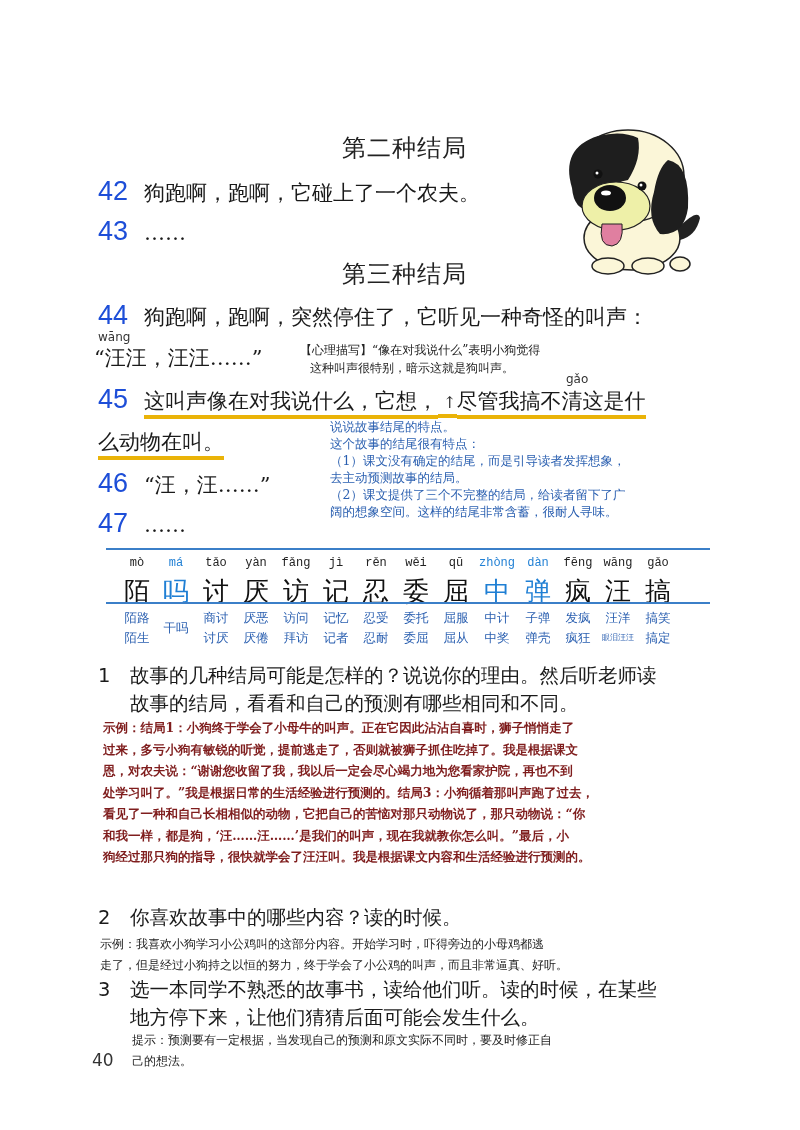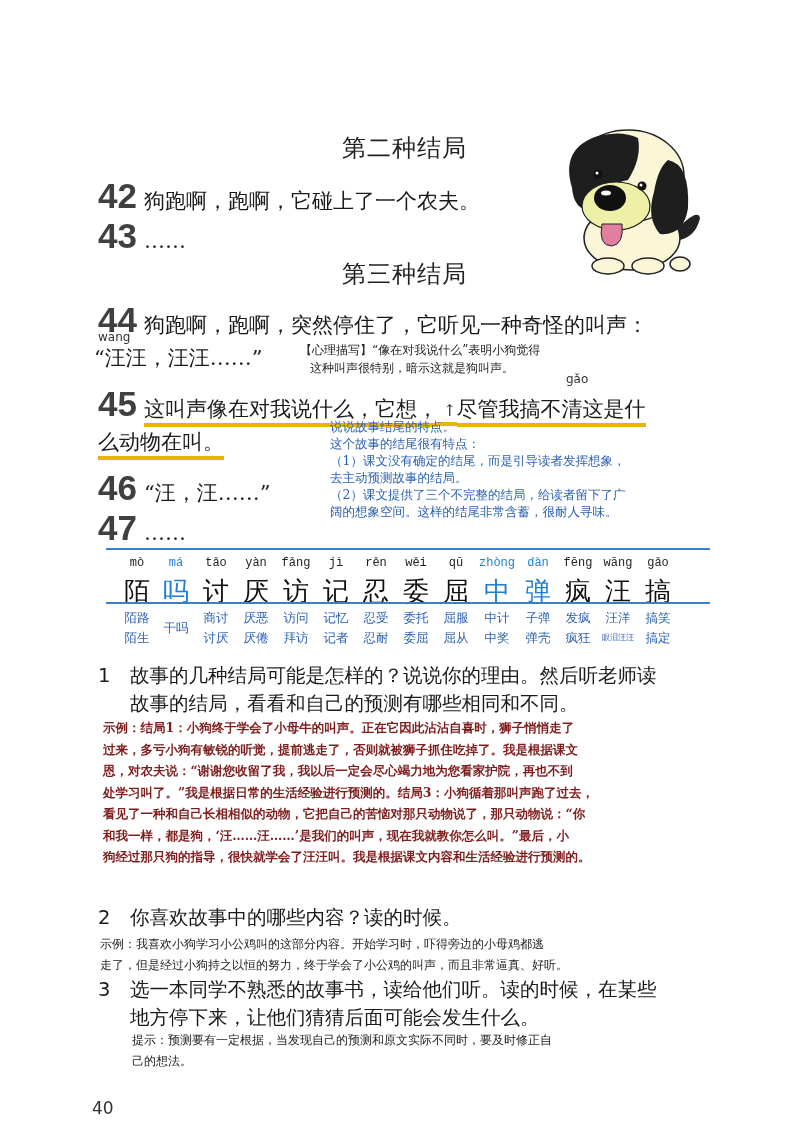--- a/index.html
+++ b/index.html
@@ -1,19 +1,19 @@
 <!DOCTYPE html>
 <html><head>
 <meta charset="utf-8">
 <style>
   html,body{margin:0;padding:0;}
   body{width:800px;height:1130px;background:#ffffff;position:relative;overflow:hidden;font-family:"DejaVu Serif","Liberation Serif",serif;color:#1a1a1a;}
   .abs{position:absolute;}
   .heading{font-family:"DejaVu Sans","Liberation Sans",sans-serif;font-size:24px;color:#222;letter-spacing:1px;}
-  .pnum{font-family:"Liberation Sans","DejaVu Sans",sans-serif;font-size:35px;color:#404040;font-weight:bold;display:inline-block;width:46px;}
+  .pnum{font-family:"Liberation Sans","DejaVu Sans",sans-serif;font-size:27px;color:#1d4ed8;font-weight:normal;display:inline-block;width:46px;}
   .line{font-size:21px;white-space:nowrap;}
   .under{border-bottom:4px solid #eab308;padding-bottom:2px;}
   .pinyin{font-family:"DejaVu Sans","Liberation Sans",sans-serif;font-size:12px;color:#333;}
   .note{font-size:12px;color:#222;line-height:17px;white-space:nowrap;}
   .blue-note{font-size:12.5px;color:#2a5fb0;line-height:17px;white-space:nowrap;}
   .hr{height:2px;background:#3b7fc8;}
   .char-table{display:flex;}
   .col{text-align:center;}
   .py{font-family:Liberation Mono, monospace;font-size:12px;color:#222;height:18px;}
   .py.blue{color:#1f7fd4;}
@@ -248,13 +248,13 @@
 
 <div class="abs q" style="left:98px;top:976px;">
   <span class="qn">3</span><span>选一本同学不熟悉的故事书，读给他们听。读的时候，在某些</span><br>
   <span class="qn"></span><span>地方停下来，让他们猜猜后面可能会发生什么。</span>
 </div>
 <div class="abs ex-black" style="left:132px;top:1030px;width:585px;">
   <div>提示：预测要有一定根据，当发现自己的预测和原文实际不同时，要及时修正自</div>
   <div>己的想法。</div>
 </div>
 
-<div class="abs pagenum" style="left:92px;top:1050px;margin-top:48px;">40</div>
+<div class="abs pagenum" style="left:92px;top:1050px;">40</div>
 
 </body></html>

